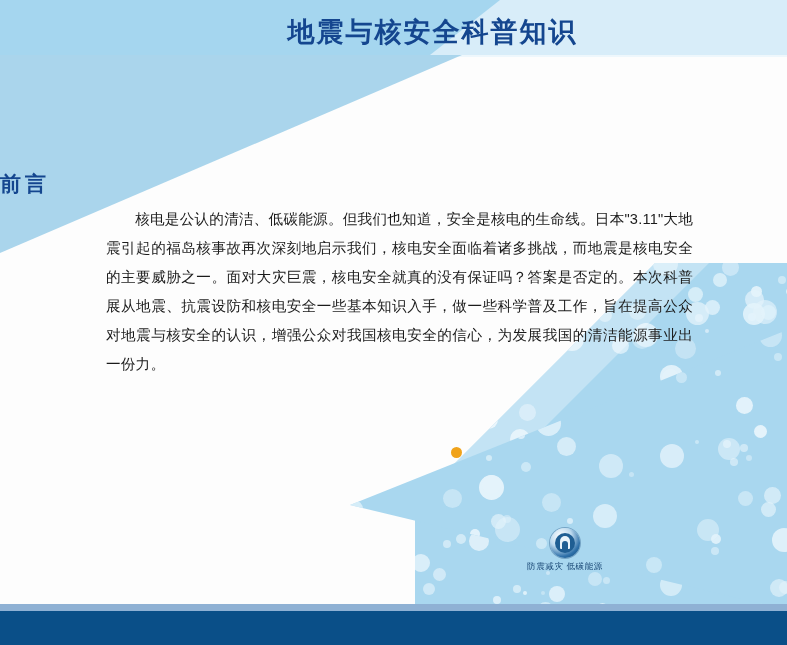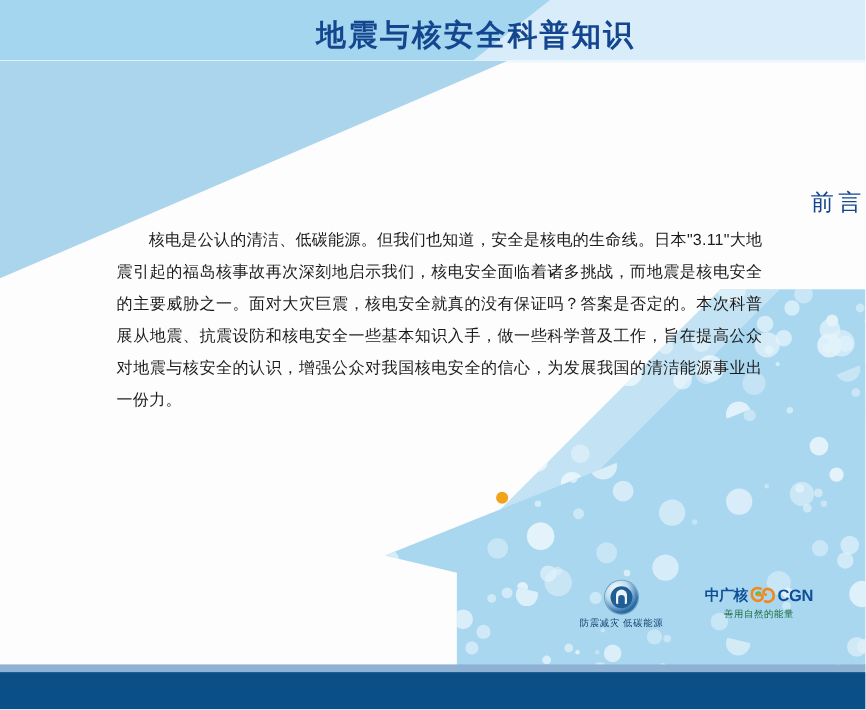--- a/index.html
+++ b/index.html
@@ -105,22 +105,22 @@
     text-align:center;
     font-size:27px;font-weight:bold;
     letter-spacing:2px;
     color:#14468f;
     white-space:nowrap;
     padding-left:39px;
   }
 
   .section-heading{
     position:absolute;left:0;top:170px;width:787px;
-    text-align:right;
-    font-size:21px;font-weight:normal;
+    text-align:left;
+    font-size:21px;font-weight:bold;
     letter-spacing:4px;
     color:#14468f;
   }
 
   .body-copy{
     position:absolute;left:106px;top:205px;width:587px;
     font-size:14.6px;
     line-height:29px;
     color:#1b1b1b;
     text-align:justify;
@@ -518,32 +518,16 @@
     <div class="logo-row">
 
       <div class="logo-block logo-seal">
         <div class="seal-mark">
           <div class="inner"></div>
           <div class="house"></div>
         </div>
         <div class="tagline">防震减灾 低碳能源</div>
       </div>
 
-      <div class="logo-block logo-cgn">
-        <div class="cgn-wordmark">
-          <span class="cgn-cn">中广核</span>
-          <span class="cgn-swirl">
-            <svg width="23" height="16" viewBox="0 0 23 16">
-              <path d="M9.5 2.2 C5.5 0.4, 1.2 2.6, 1.4 7.2 C1.6 12.2, 7.0 14.8, 10.2 12.0
-                       C12.0 10.4, 11.2 7.8, 9.0 7.8 L6.2 7.8" fill="none" stroke="#f08a1e" stroke-width="2.4" stroke-linecap="round"></path>
-              <path d="M13.6 13.6 C17.6 15.2, 21.6 12.6, 21.4 8.2 C21.2 3.4, 16.2 0.8, 13.0 3.4
-                       C11.2 4.9, 11.9 7.5, 14.1 7.6" fill="none" stroke="#f08a1e" stroke-width="2.4" stroke-linecap="round"></path>
-              <path d="M5.4 6.6 C6.4 5.2, 8.2 5.0, 9.1 6.2" fill="none" stroke="#5cb946" stroke-width="1.9" stroke-linecap="round"></path>
-            </svg>
-          </span>
-          <span class="cgn-en">CGN</span>
-        </div>
-        <div class="tagline">善用自然的能量</div>
-      </div>
 
     </div>
   </div>
 </div>
 
 </body></html>

